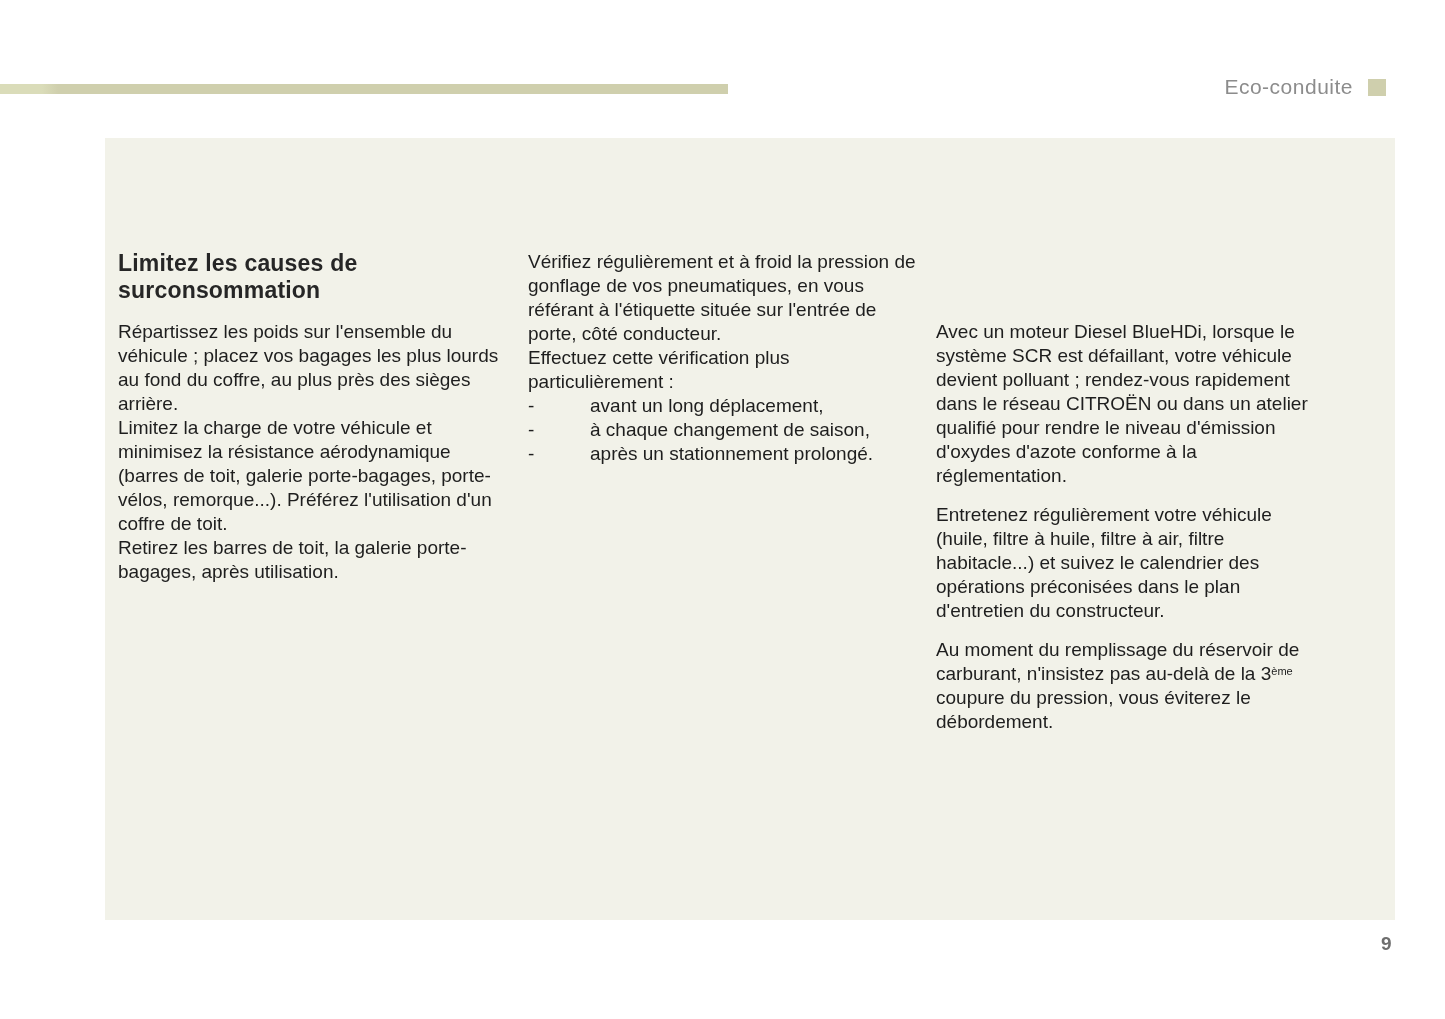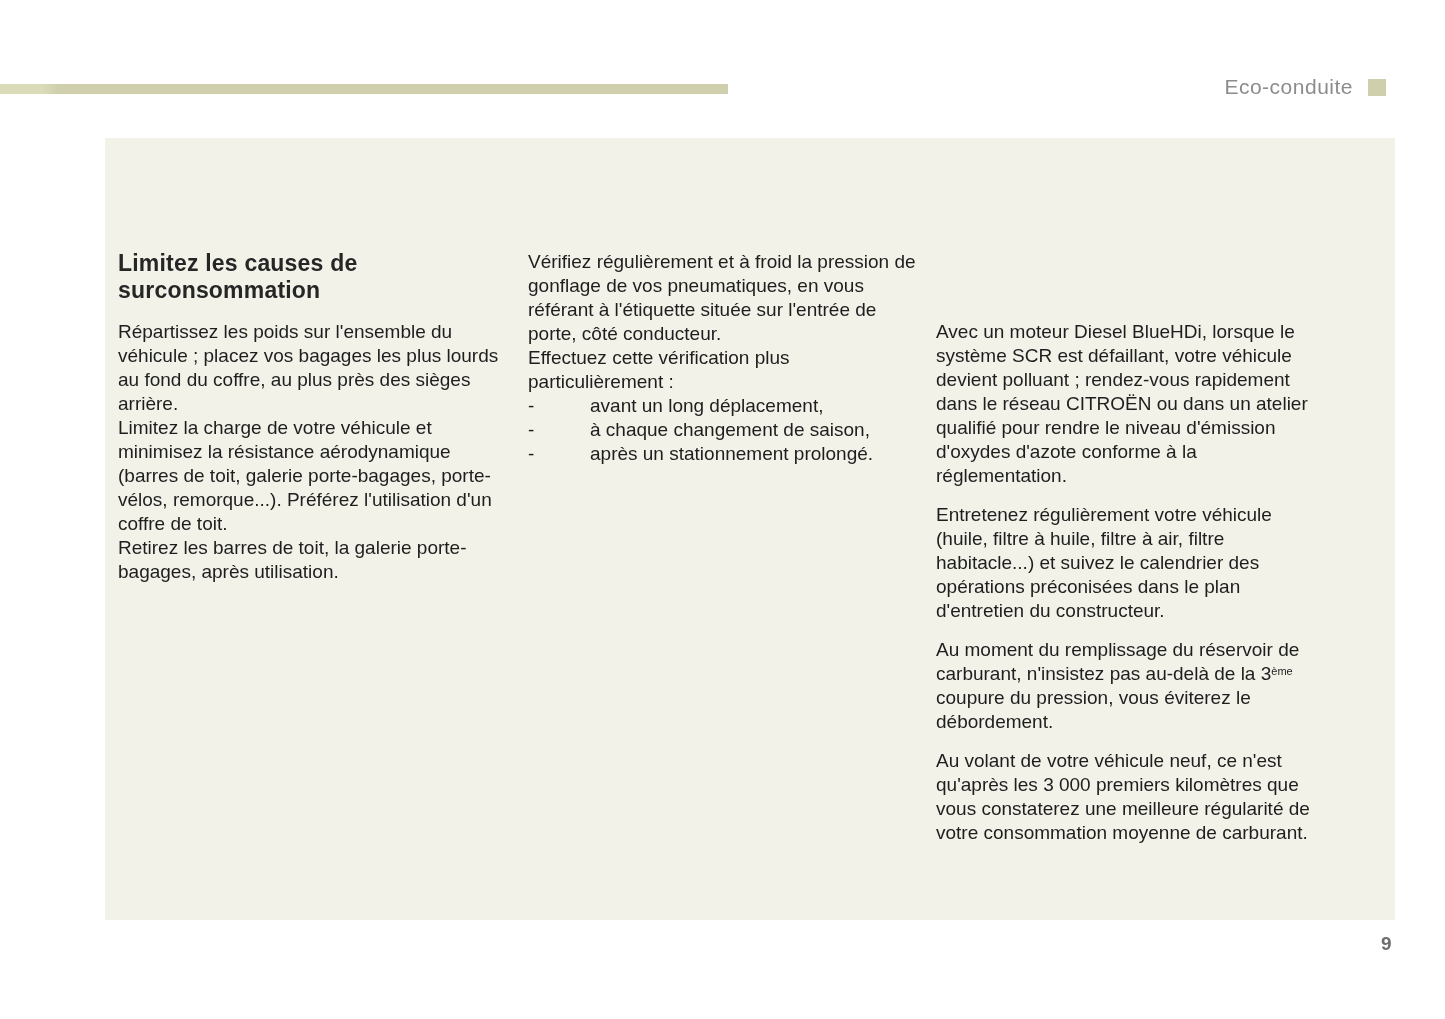--- a/index.html
+++ b/index.html
@@ -152,21 +152,20 @@
           </div>
         </div>
       </section>
 
       <section class="col col-3">
         <div class="col-heading"></div>
         <div class="col-body">
           <p>Avec un moteur Diesel BlueHDi, lorsque le système SCR est défaillant, votre véhicule devient polluant ; rendez-vous rapidement dans le réseau CITROËN ou dans un atelier qualifié pour rendre le niveau d'émission d'oxydes d'azote conforme à la réglementation.</p>
           <p>Entretenez régulièrement votre véhicule (huile, filtre à huile, filtre à air, filtre habitacle...) et suivez le calendrier des opérations préconisées dans le plan d'entretien du constructeur.</p>
           <p><span>Au moment du remplissage du réservoir de carburant, n'insistez pas au-delà de la 3</span><sup class="ord">ème</sup><span> coupure du pression, vous éviterez le débordement.</span></p>
-          <p>Au volant de votre véhicule neuf, ce n'est qu'après les 3 000 premiers kilomètres que vous constaterez une meilleure régularité de votre consommation moyenne de carburant.</p>
         </div>
       </section>
 
     </div>
   </div>
 
   <div class="page-number">9</div>
 
 </div>
 

